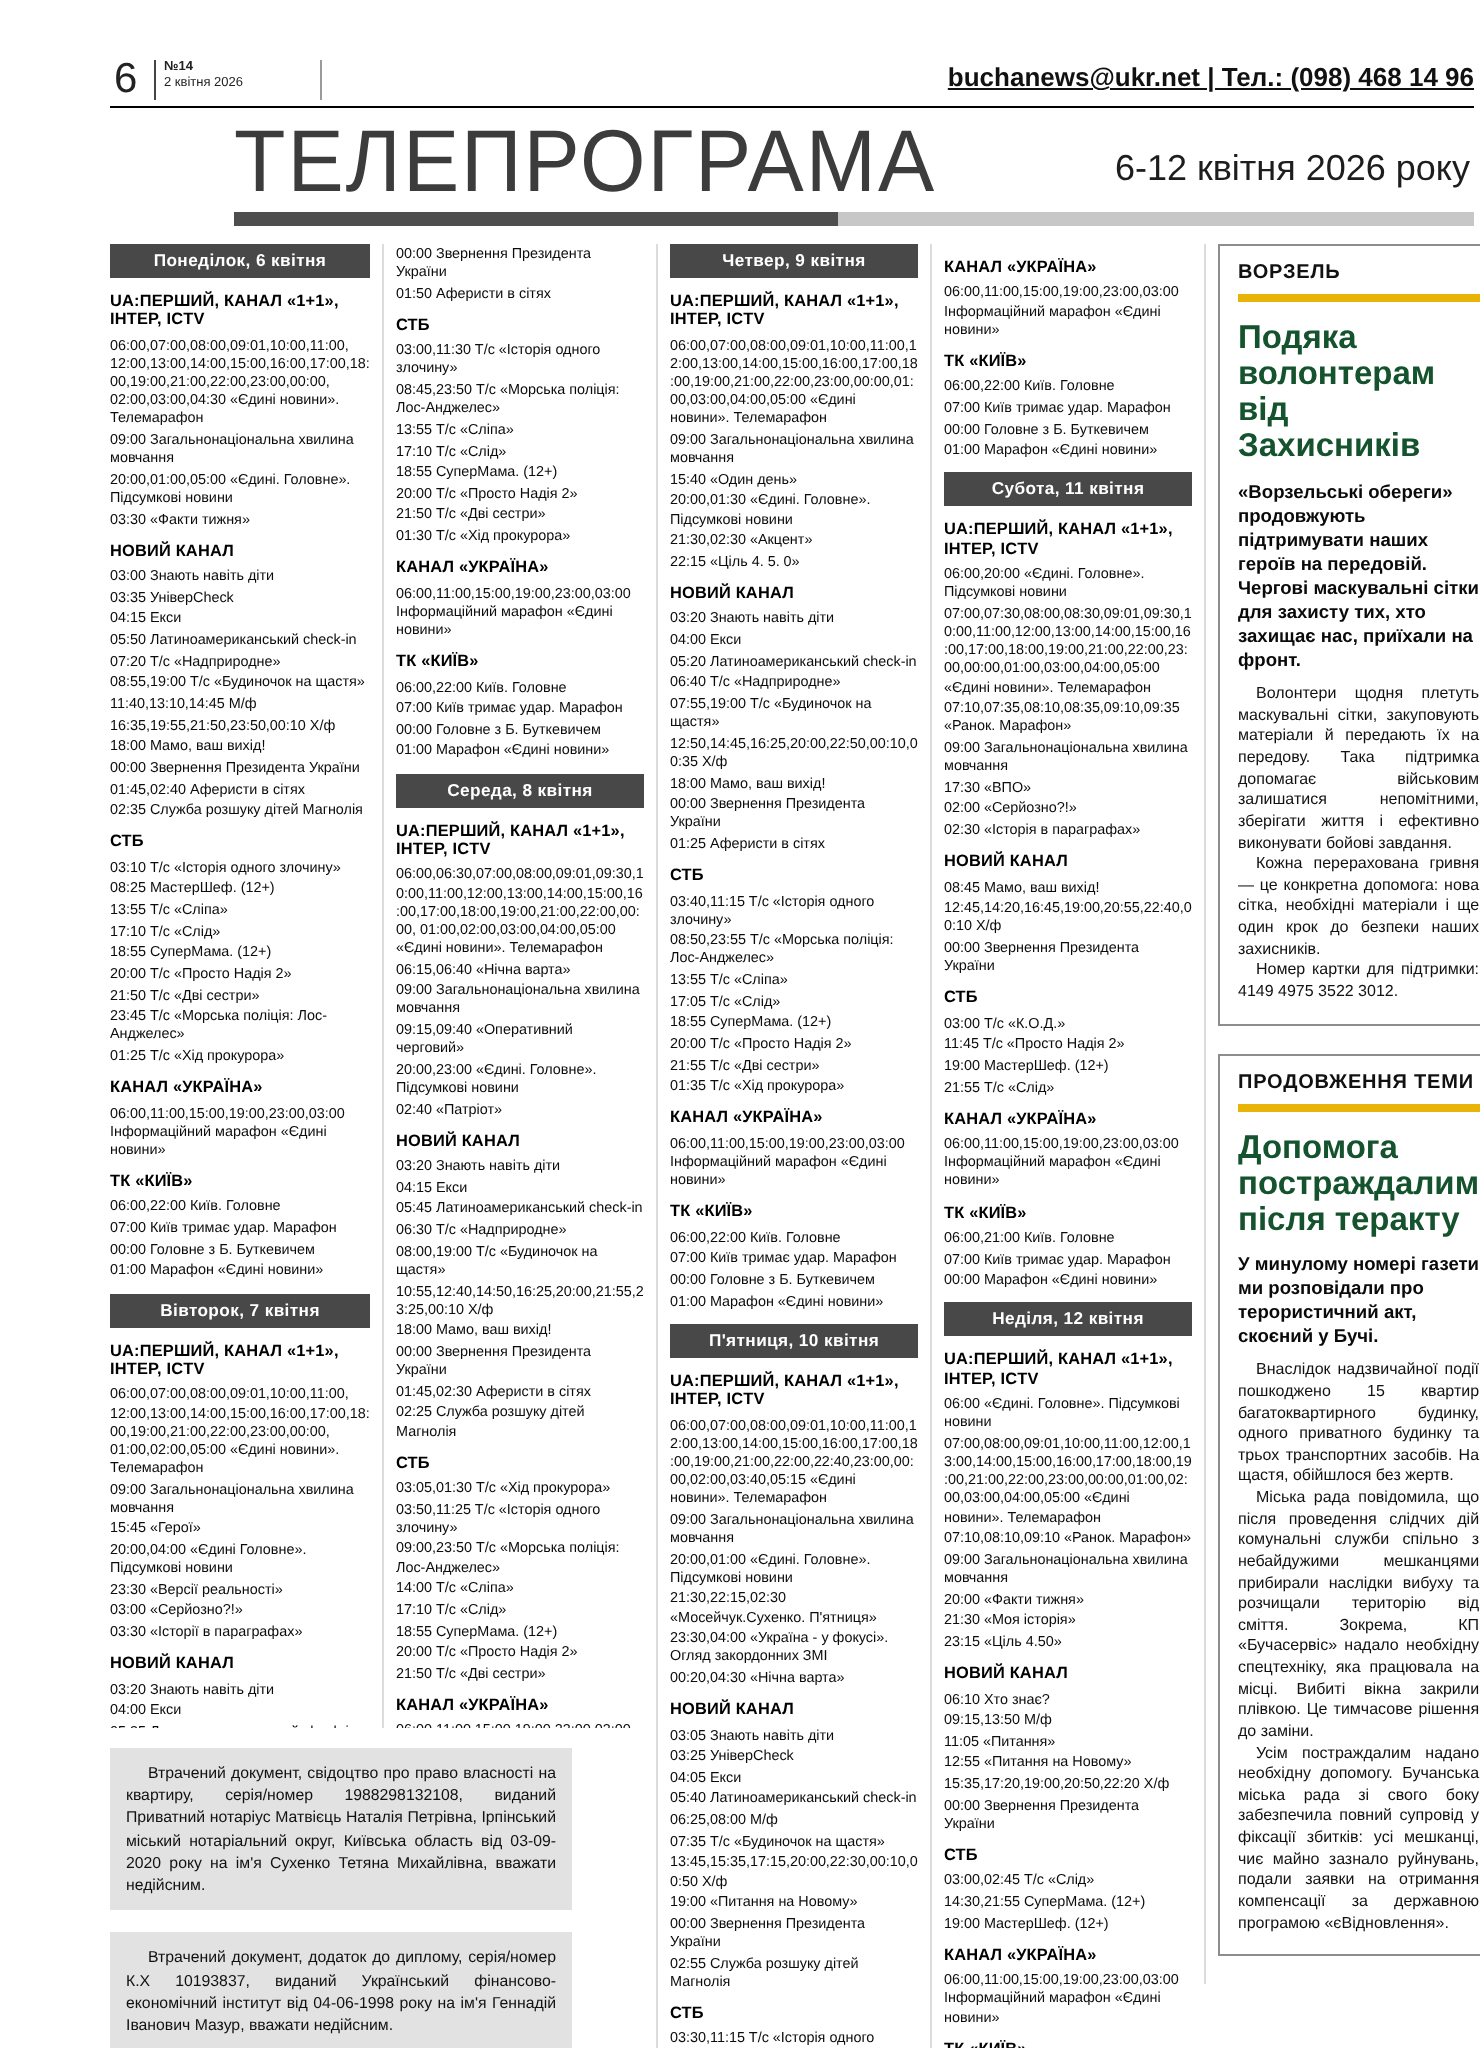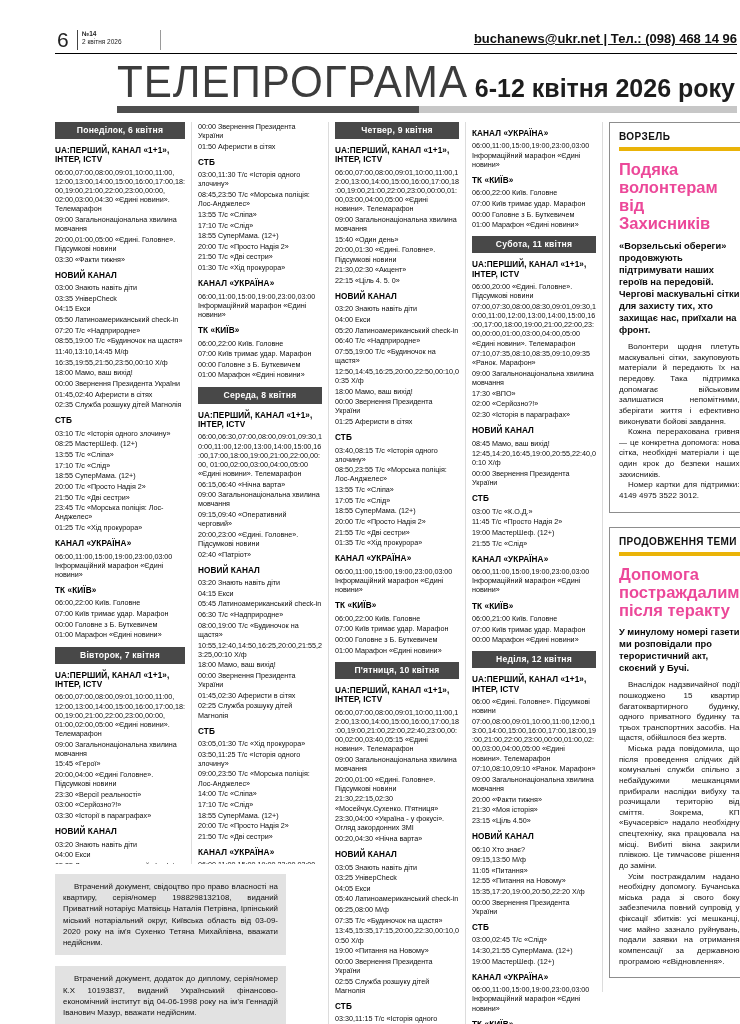--- a/index.html
+++ b/index.html
@@ -11,21 +11,21 @@
   
   .hdr-row{position:absolute;top:28px;left:55px;right:3px;height:24px;}
   .pageno{position:absolute;left:2px;top:0;font-size:21px;font-weight:400;color:#222;line-height:24px;}
   .issue-block{position:absolute;left:22px;top:2px;border-left:1px solid #444;padding-left:4px;height:20px;}
   .issue-block .iss{display:block;font-size:6.5px;font-weight:bold;line-height:8px;color:#222;}
   .issue-block .dat{display:block;font-size:6.5px;line-height:8px;color:#222;}
   .hdr-vline{position:absolute;left:105px;top:2px;width:1px;height:20px;background:#9a9a9a;}
   .contact{position:absolute;right:0;top:3px;font-size:13px;font-weight:bold;color:#111;letter-spacing:0;text-decoration:underline;}
   .hdr-rule{position:absolute;top:53px;left:55px;right:3px;border-top:1.4px solid #000;}
   .masthead-title{position:absolute;top:58px;left:117px;font-size:43px;font-weight:400;color:#3c3c3c;letter-spacing:1px;line-height:46px;white-space:nowrap;transform:scale(0.98,1.02);transform-origin:left top;}
-  .masthead-sub{position:absolute;top:74px;right:5px;font-size:25px;font-weight:700;color:#1d1d1d;white-space:nowrap;}
+  .masthead-sub{position:absolute;top:74px;right:5px;font-size:18px;font-weight:400;color:#1d1d1d;white-space:nowrap;}
   .masthead-bar{position:absolute;top:106px;left:117px;right:3px;height:7px;background:#c7c7c7;}
   .masthead-bar .dark{position:absolute;left:0;top:0;height:7px;width:302px;background:#4e4e4e;}
   
   .main{position:absolute;top:122px;left:55px;width:682px;display:flex;align-items:flex-start;}
   .pair-wrap{width:273px;flex:0 0 273px;}
   .pair-cols{display:flex;height:742px;overflow:hidden;}
   .col{box-sizing:border-box;}
   .pair-cols .col{width:136px;flex:0 0 136px;padding-right:6px;}
   .pair-cols .col + .col{border-left:1px solid #dcdcdc;padding-left:6px;width:137px;flex:0 0 137px;}
   .col3,.col4{width:137px;flex:0 0 137px;border-left:1px solid #dcdcdc;padding:0 6px;}
@@ -37,21 +37,21 @@
   .channel{font-size:8.2px;font-weight:bold;text-align:left;margin:7px 0 3px;line-height:1.15;letter-spacing:.1px;}
   .line{font-size:7.2px;line-height:1.27;margin-bottom:1.5px;color:#0c0c0c;overflow-wrap:anywhere;word-break:break-word;}
   
   .ads{width:231px;margin-top:10px;}
   .ad{background:#e2e2e2;padding:7px 8px;margin-bottom:11px;font-size:7.9px;line-height:1.42;
       text-align:justify;text-indent:11px;color:#111;}
   
   .artbox{border:1px solid #8d8d8d;padding:8px 9px 10px;margin-bottom:14px;background:#fff;}
   .art-label{font-size:10px;font-weight:bold;letter-spacing:.4px;color:#111;padding-bottom:5px;
              border-bottom:4px solid #eab308;margin-bottom:9px;}
-  .art-headline{font-size:16.5px;font-weight:bold;line-height:1.1;color:#ec4899;margin-bottom:7px;}
+  .art-headline{font-size:16.5px;font-weight:bold;line-height:1.1;color:#14532d;margin-bottom:7px;}
   .art-lead{font-size:9.3px;font-weight:bold;line-height:1.3;color:#0a0a0a;margin-bottom:6px;}
   .art-p{font-size:8px;line-height:1.33;text-align:justify;text-indent:9px;margin:0;color:#111;}
 </style>
 </head>
 <body>
 
 <div class="hdr-row">
   <div class="pageno">6</div>
   <div class="issue-block">
     <span class="iss">№14</span>
@@ -190,21 +190,21 @@
       <div class="line">03:20 Знають навіть діти</div>
       <div class="line">04:00 Екси</div>
       <div class="line">05:20 Латиноамериканський check-in</div>
       <div class="line">06:40 Т/с «Надприродне»</div>
       <div class="line">07:55,19:00 Т/с «Будиночок на щастя»</div>
       <div class="line">12:50,14:45,16:25,20:00,22:50,00:10,00:35 Х/ф</div>
       <div class="line">18:00 Мамо, ваш вихід!</div>
       <div class="line">00:00 Звернення Президента України</div>
       <div class="line">01:25 Аферисти в сітях</div>
       <div class="channel">СТБ</div>
-      <div class="line">03:40,08:15 Т/с «Історія одного злочину»</div>
+      <div class="line">03:40,11:15 Т/с «Історія одного злочину»</div>
       <div class="line">08:50,23:55 Т/с «Морська поліція: Лос-Анджелес»</div>
       <div class="line">13:55 Т/с «Сліпа»</div>
       <div class="line">17:05 Т/с «Слід»</div>
       <div class="line">18:55 СуперМама. (12+)</div>
       <div class="line">20:00 Т/с «Просто Надія 2»</div>
       <div class="line">21:55 Т/с «Дві сестри»</div>
       <div class="line">01:35 Т/с «Хід прокурора»</div>
       <div class="channel">КАНАЛ «УКРАЇНА»</div>
       <div class="line">06:00,11:00,15:00,19:00,23:00,03:00 Інформаційний марафон «Єдині новини»</div>
       <div class="channel">ТК «КИЇВ»</div>

